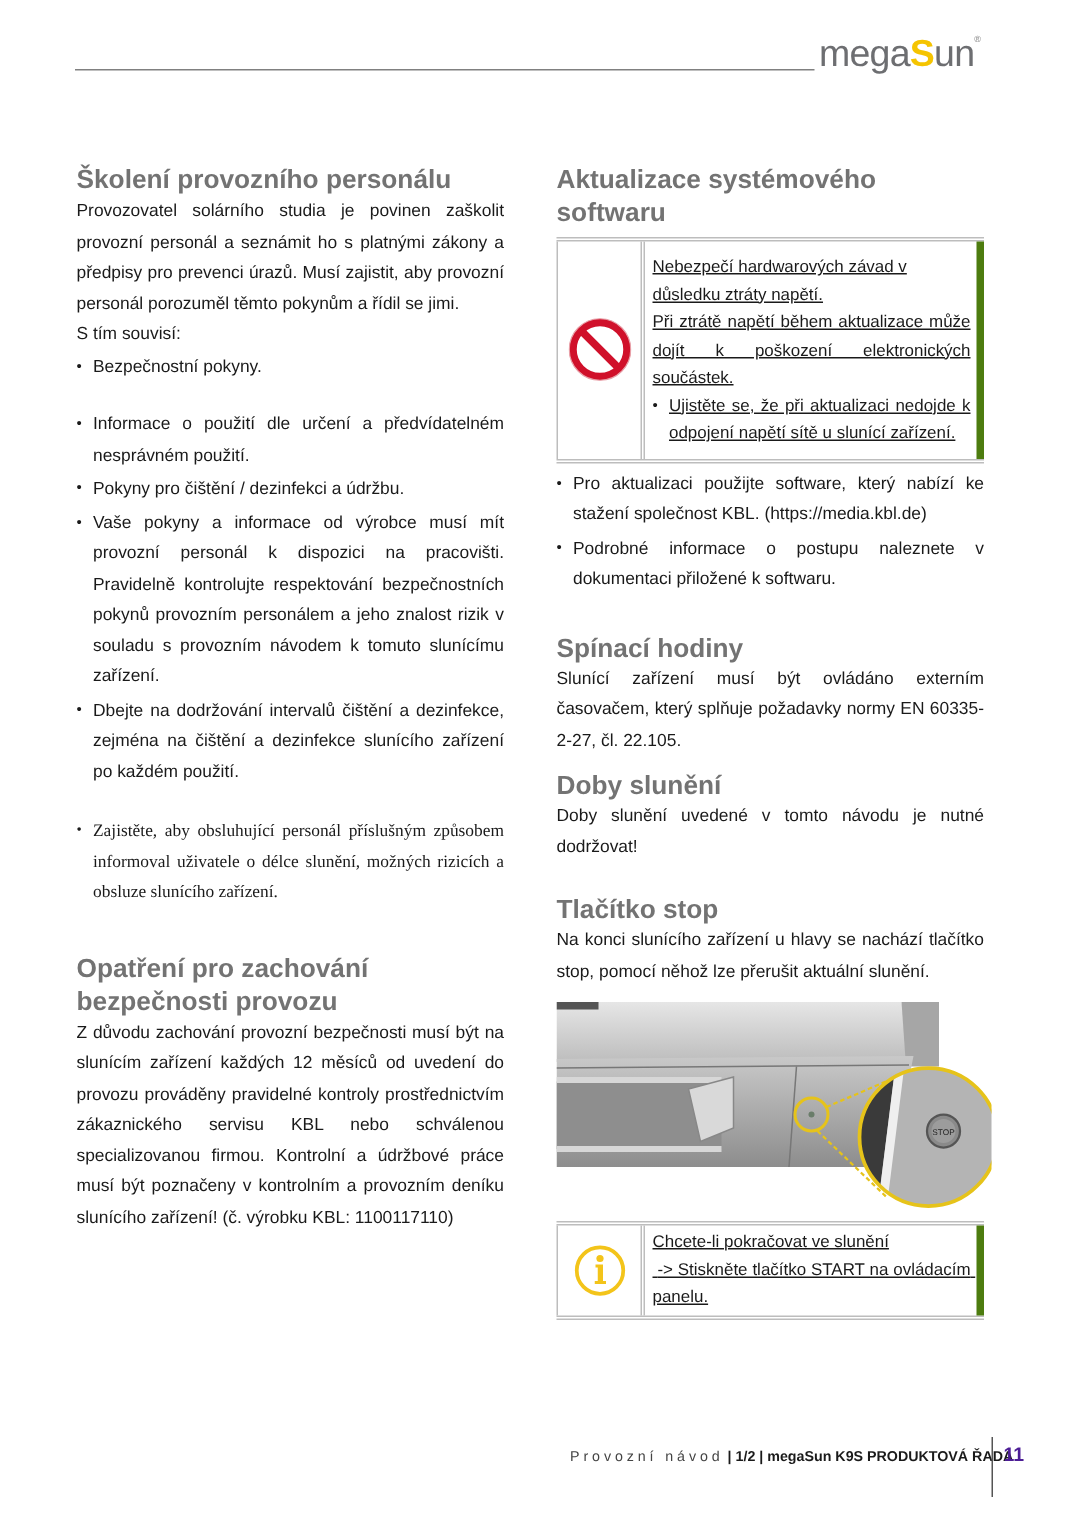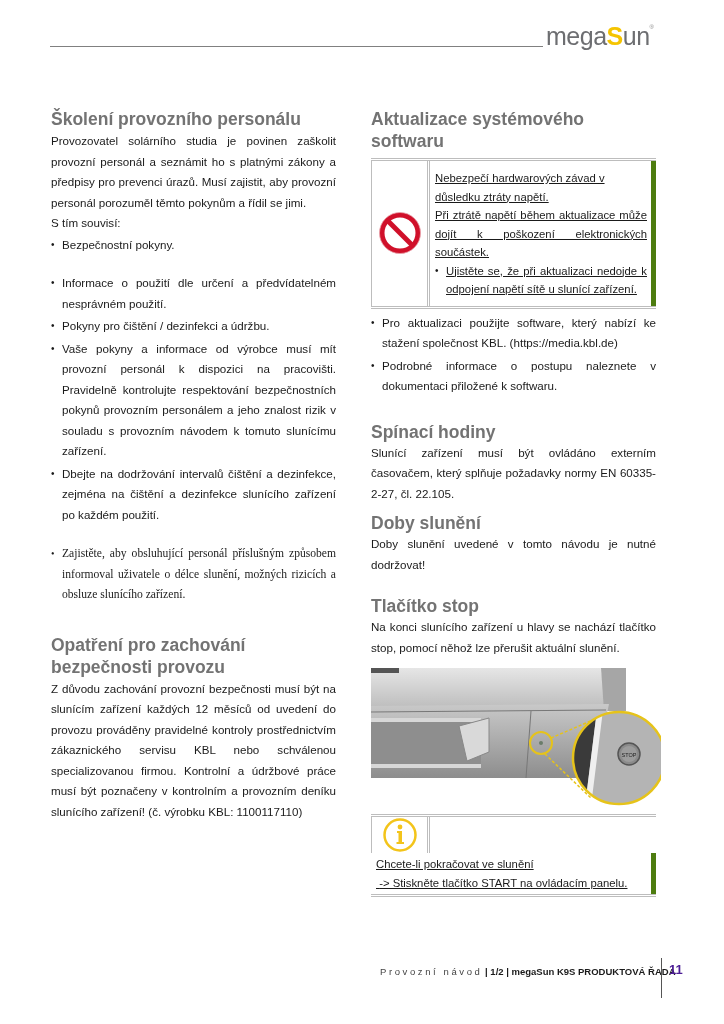--- a/index.html
+++ b/index.html
@@ -142,21 +142,21 @@
           <path d="M200 44 L226 44 L214 140 L200 140 Z" fill="#3a3a3a"></path>
           <path d="M226 44 L232 44 L220 140 L214 140 Z" fill="#efefef"></path>
         </g>
         <circle cx="248" cy="92" r="46" fill="none" stroke="#e6c31a" stroke-width="2.5"></circle>
         <circle cx="258" cy="88" r="11" fill="#8a8a8a" stroke="#555" stroke-width="1.5"></circle>
         <circle cx="258" cy="88" r="8" fill="#9c9c9c"></circle>
         <text x="258" y="90.5" font-size="5.5" font-family="Liberation Sans, sans-serif" text-anchor="middle" fill="#222">STOP</text>
       </svg>
     </div>
 
-    <div class="notice" style="margin-top:8px;flex-direction:column;">
+    <div class="notice" style="margin-top:8px;">
       <div class="icon-cell">
         <svg width="36" height="36" viewBox="0 0 36 36">
           <circle cx="18" cy="18" r="15.5" fill="#ffffff" stroke="#f3c41a" stroke-width="2.5"></circle>
           <circle cx="18" cy="10" r="2.4" fill="#f3c41a"></circle>
           <path d="M15 14 L20 14 L20 25 L22 25 L22 27 L14.5 27 L14.5 25 L16.5 25 L16.5 16 L15 16 Z" fill="#f3c41a"></path>
         </svg>
       </div>
       <div class="text-cell" style="padding-top:2px;padding-bottom:2px;">
         <p style="text-align:left;">Chcete-li pokračovat ve slunění</p>
         <p style="white-space:pre-wrap;"> -&gt; Stiskněte tlačítko START na ovládacím panelu.</p>

